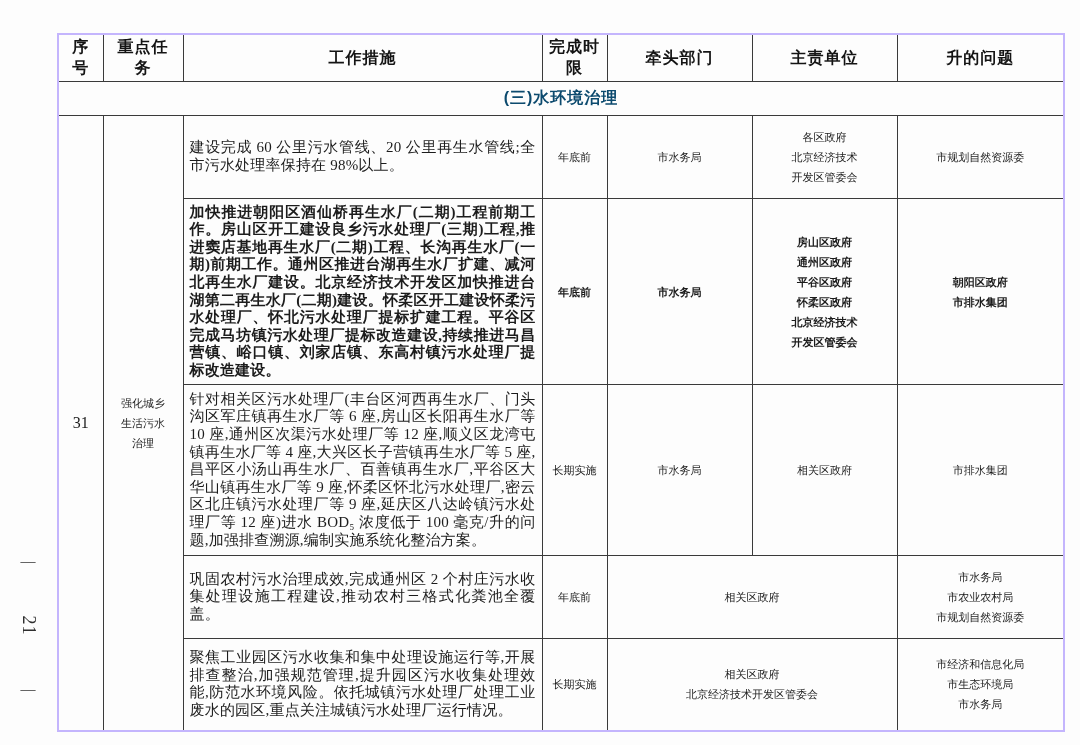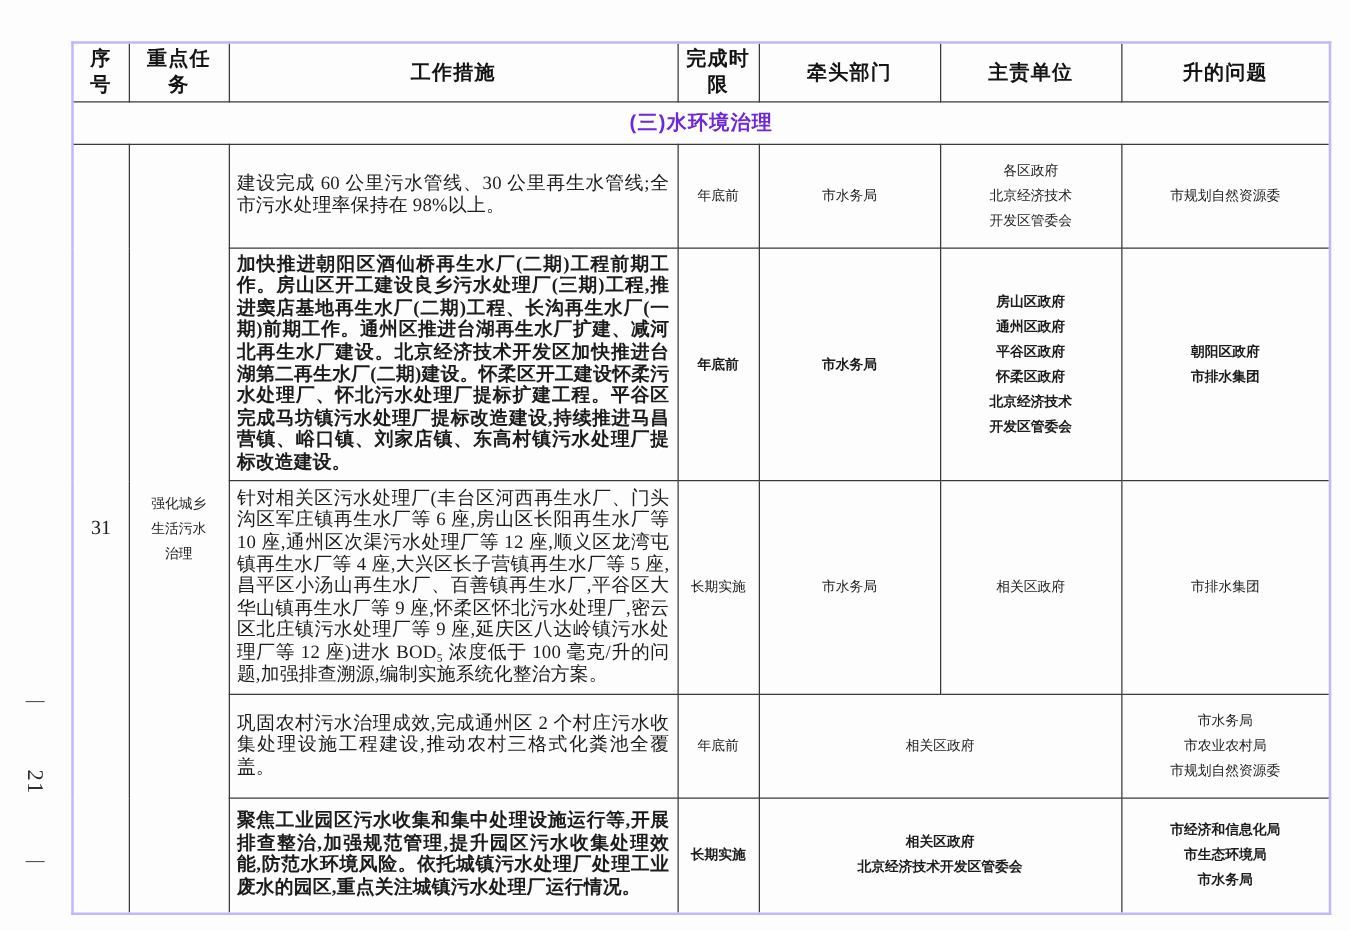--- a/index.html
+++ b/index.html
@@ -39,32 +39,32 @@
     padding:2px 6px;
     vertical-align:middle;
     overflow:hidden;
   }
   tr.h-head{height:27px;}
   tr.h-sec{height:34px;}
   tr.r1{height:83px;}
   tr.r2{height:186px;font-weight:bold;}
   tr.r3{height:171px;padding-left:30px;}
   tr.r4{height:83px;}
-  tr.r5{height:92px;font-weight:bold;}
+  tr.r5{height:92px;}
   th.col-h{
     font-family:"Liberation Sans","DejaVu Sans",sans-serif;
     font-weight:700;font-size:16px;
     text-align:center;letter-spacing:1px;
     color:#141414;
   }
   td.section{
     font-family:"Liberation Sans","DejaVu Sans",sans-serif;
     font-weight:700;font-size:16px;
     text-align:center;letter-spacing:1px;
-    color:#6d28d9;
+    color:#0c4a6e;
   }
   td.center{
     text-align:center;
     font-size:11px;
     line-height:20px;
   }
   td.pre{white-space:pre-line;}
   td.measure{
     text-align:justify;
     font-size:15px;
@@ -109,21 +109,21 @@
 
     <tr class="h-sec">
       <td class="section" colspan="7">(三)水环境治理</td>
     </tr>
 
     <tr class="r1">
       <td class="center serial" rowspan="5">31</td>
       <td class="center pre" rowspan="5">强化城乡
 生活污水
 治理</td>
-      <td class="measure">建设完成 60 公里污水管线、30 公里再生水管线;全市污水处理率保持在 98%以上。</td>
+      <td class="measure">建设完成 60 公里污水管线、20 公里再生水管线;全市污水处理率保持在 98%以上。</td>
       <td class="center">年底前</td>
       <td class="center">市水务局</td>
       <td class="center pre">各区政府
 北京经济技术
 开发区管委会</td>
       <td class="center pre">市规划自然资源委</td>
     </tr>
 
     <tr class="r2">
       <td class="measure">加快推进朝阳区酒仙桥再生水厂(二期)工程前期工作。房山区开工建设良乡污水处理厂(三期)工程,推进窦店基地再生水厂(二期)工程、长沟再生水厂(一期)前期工作。通州区推进台湖再生水厂扩建、减河北再生水厂建设。北京经济技术开发区加快推进台湖第二再生水厂(二期)建设。怀柔区开工建设怀柔污水处理厂、怀北污水处理厂提标扩建工程。平谷区完成马坊镇污水处理厂提标改造建设,持续推进马昌营镇、峪口镇、刘家店镇、东高村镇污水处理厂提标改造建设。</td>

